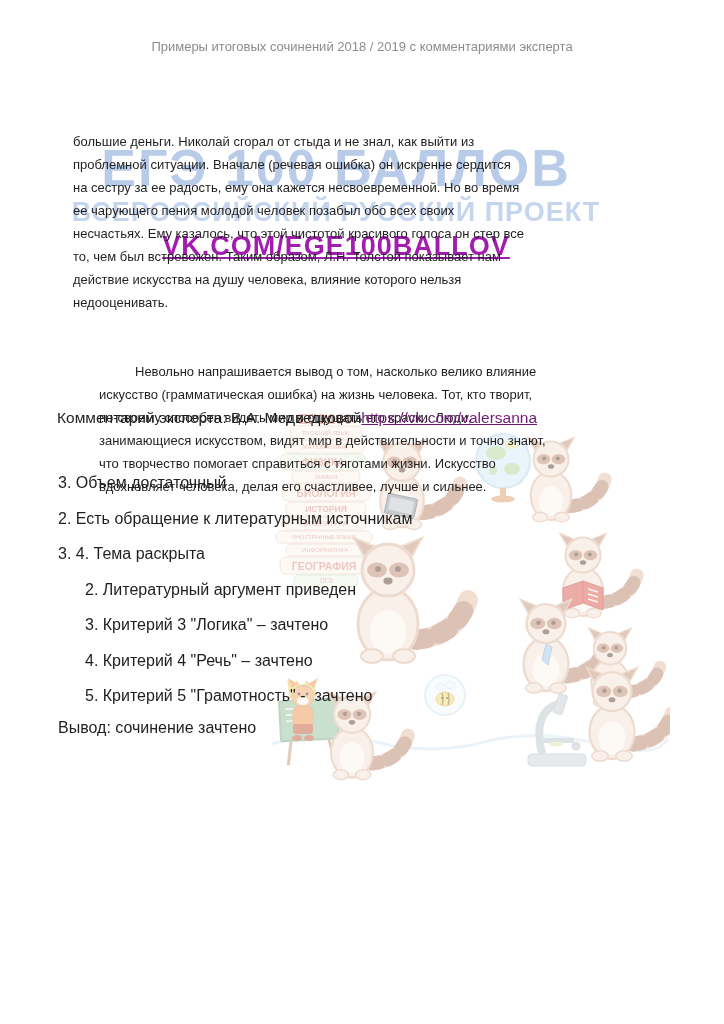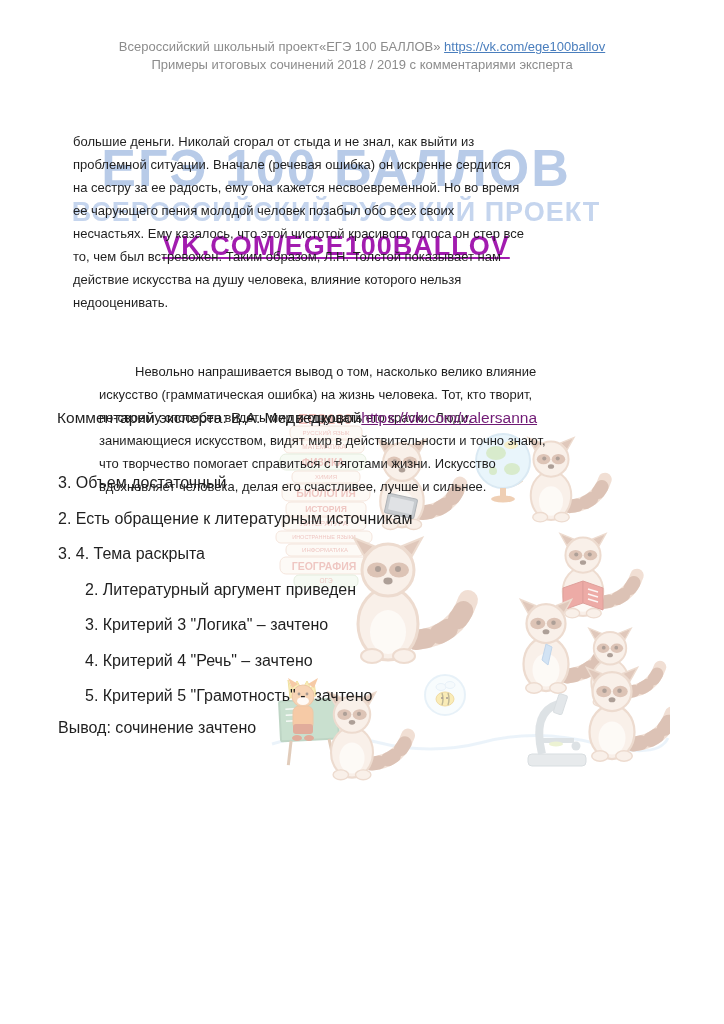--- a/index.html
+++ b/index.html
@@ -169,21 +169,20 @@
       <circle cx="29" cy="282" r="1.4" fill="#5d4638"></circle>
       <circle cx="37" cy="282" r="1.4" fill="#5d4638"></circle>
       <rect x="23" y="294" width="20" height="24" rx="6" fill="#ef9f5e" stroke="#dd9a5f"></rect>
       <rect x="23" y="312" width="20" height="10" rx="3" fill="#c96a4a"></rect>
       <ellipse cx="27" cy="326" rx="5" ry="3" fill="#c96a4a"></ellipse>
       <ellipse cx="39" cy="326" rx="5" ry="3" fill="#c96a4a"></ellipse>
     </g>
   </svg>
 
   <div class="header">
-    <div><span>Всероссийский школьный проект«ЕГЭ 100 БАЛЛОВ» </span><a>https://vk.com/ege100ballov</a></div>
     <div>Примеры итоговых сочинений 2018 / 2019 с комментариями эксперта</div>
   </div>
 
   <div class="essay">
     <div class="para">большие деньги. Николай сгорал от стыда и не знал, как выйти из
 проблемной ситуации. Вначале (речевая ошибка) он искренне сердится
 на сестру за ее радость, ему она кажется несвоевременной. Но во время
 ее чарующего пения молодой человек позабыл обо всех своих
 несчастьях. Ему казалось, что этой чистотой красивого голоса он стер все
 то, чем был встревожен. Таким образом, Л.Н. Толстой показывает нам

